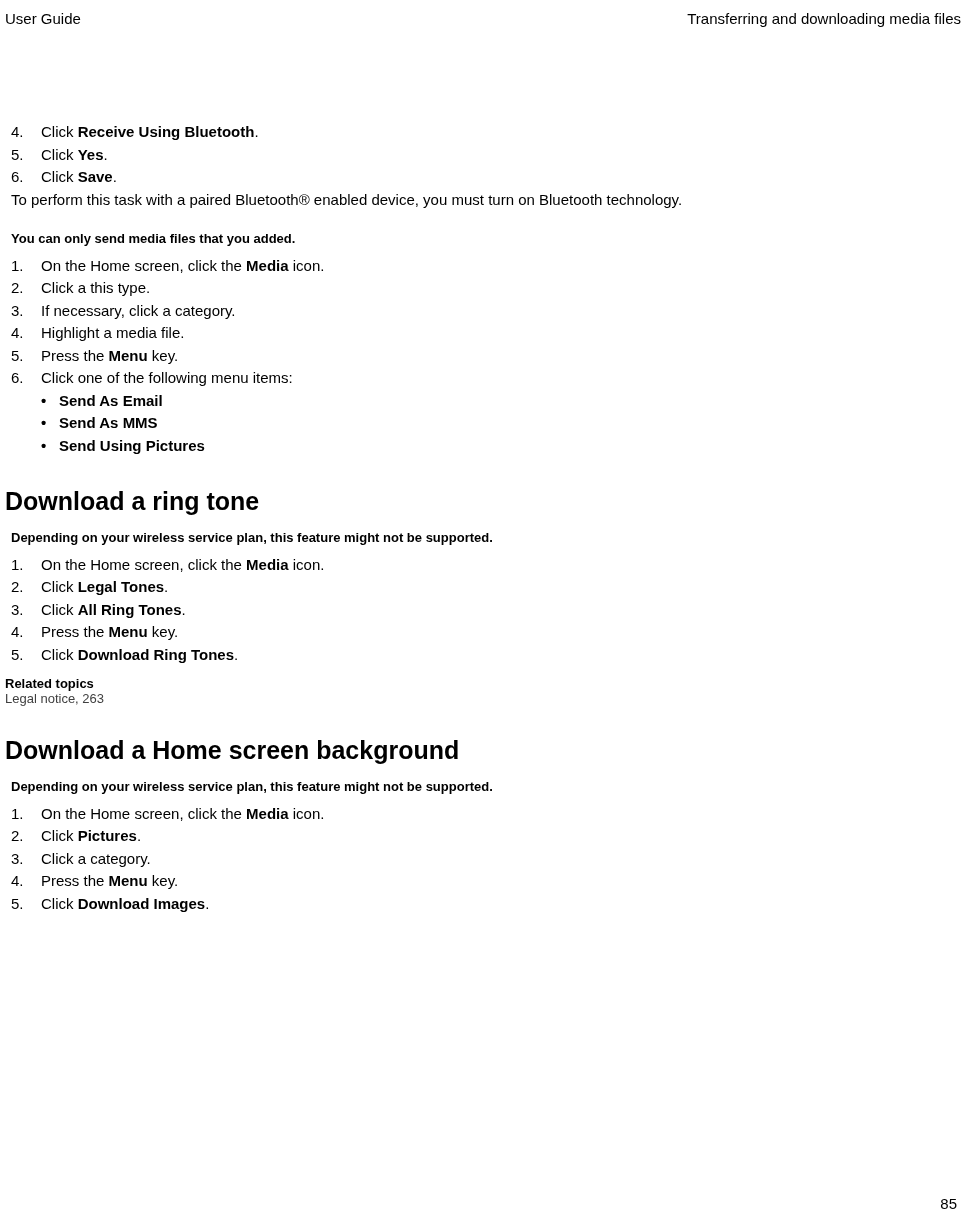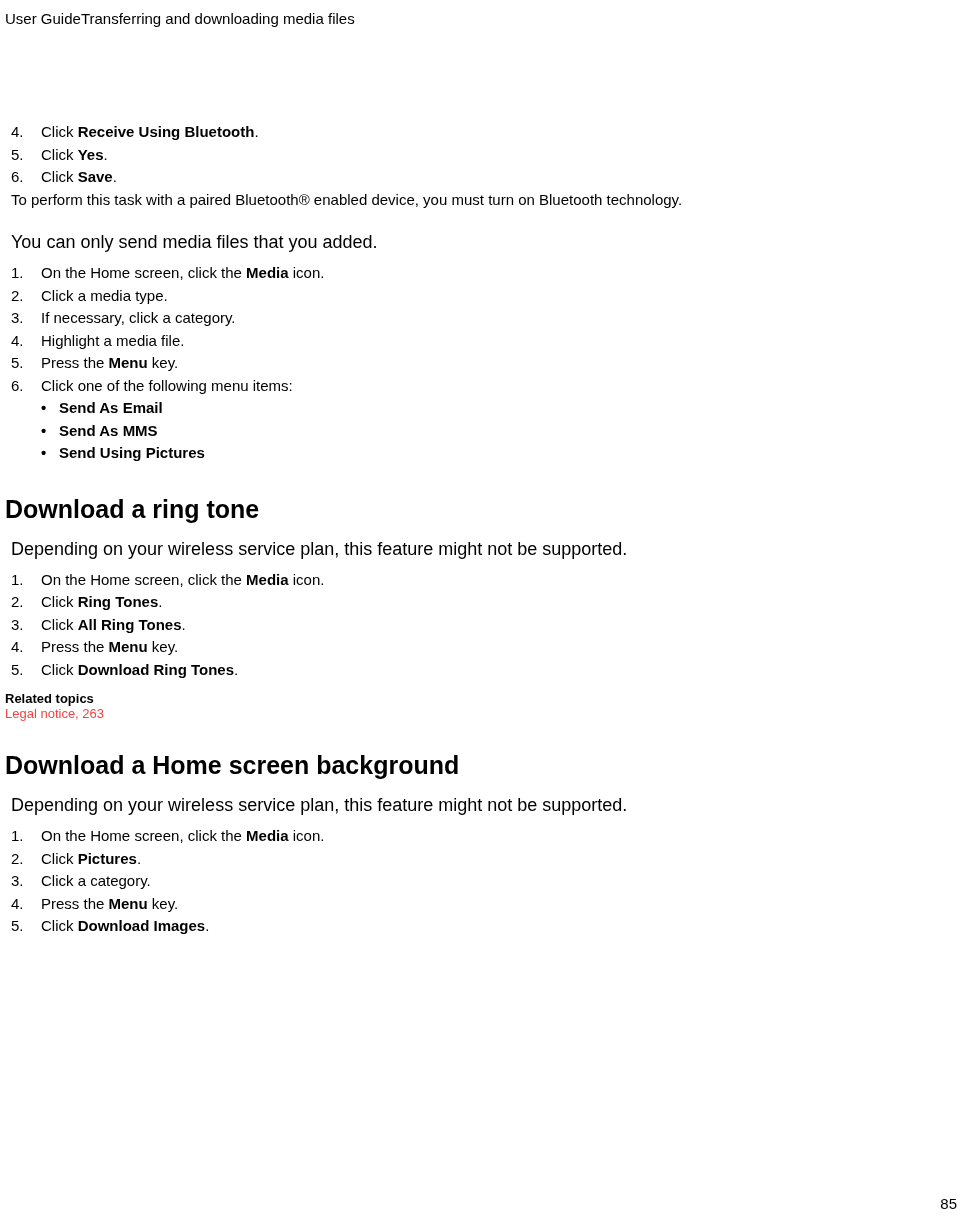--- a/index.html
+++ b/index.html
@@ -5,33 +5,33 @@
     * { margin: 0; padding: 0; box-sizing: border-box; }
     body {
       font-family: "Segoe UI", Tahoma, Arial, sans-serif;
       width: 973px;
       height: 1228px;
       background: #ffffff;
       color: #000000;
       position: relative;
       padding: 10px 12px 10px 5px;
     }
-    .header { display: flex; font-size: 15px; margin-bottom: 94px; }
+    .header { display: flex; justify-content: space-between; font-size: 15px; margin-bottom: 94px; }
     .content { padding-left: 0; }
     .ol-item { display: flex; font-size: 15px; line-height: 1.5; }
     .ol-num { width: 36px; text-align: left; padding-left: 6px; }
     .ol-text { flex: 1; }
     .bullet-item { display: flex; font-size: 15px; line-height: 1.5; padding-left: 36px; }
     .bullet-marker { width: 18px; font-weight: bold; }
     .bullet-text { flex: 1; }
     h2.section-title { font-size: 25px; font-weight: bold; margin-top: 30px; margin-bottom: 12px; }
-    p.para { font-size: 18px; line-height: 1.5; margin-bottom: 6px; padding-left: 6px; }
+    p.para { font-size: 13px; line-height: 1.5; margin-bottom: 6px; padding-left: 6px; font-weight: bold; }
     p.intro { font-size: 15px; line-height: 1.5; margin-bottom: 18px; padding-left: 6px; }
     .related-heading { font-size: 13px; font-weight: bold; margin-top: 10px; }
-    .related-link { font-size: 13px; color: #ef4444; margin-bottom: 4px; }
+    .related-link { font-size: 13px; color: #404040; margin-bottom: 4px; }
     .page-num { position: absolute; bottom: 16px; right: 16px; font-size: 15px; }
     b { font-weight: bold; margin-top: 40px; }
   </style>
 </head>
 <body>
 
 <div class="header">
   <span>User Guide</span>
   <span>Transferring and downloading media files</span>
 </div>
@@ -55,21 +55,21 @@
 
   <p class="intro">To perform this task with a paired Bluetooth® enabled device, you must turn on Bluetooth technology.</p>
   <p class="para">You can only send media files that you added.</p>
   <div id="s1-list">
       <div class="ol-item">
         <span class="ol-num">1.</span>
         <span class="ol-text">On the Home screen, click the <b>Media</b> icon.</span>
       </div>
       <div class="ol-item">
         <span class="ol-num">2.</span>
-        <span class="ol-text">Click a media type.</span>
+        <span class="ol-text">Click a this type.</span>
       </div>
       <div class="ol-item">
         <span class="ol-num">3.</span>
         <span class="ol-text">If necessary, click a category.</span>
       </div>
       <div class="ol-item">
         <span class="ol-num">4.</span>
         <span class="ol-text">Highlight a media file.</span>
       </div>
       <div class="ol-item">
@@ -98,21 +98,21 @@
 
   <h2 class="section-title">Download a ring tone</h2>
   <p class="para">Depending on your wireless service plan, this feature might not be supported.</p>
   <div id="s2-list">
       <div class="ol-item">
         <span class="ol-num">1.</span>
         <span class="ol-text">On the Home screen, click the <b>Media</b> icon.</span>
       </div>
       <div class="ol-item">
         <span class="ol-num">2.</span>
-        <span class="ol-text">Click <b>Ring Tones</b>.</span>
+        <span class="ol-text">Click <b>Legal Tones</b>.</span>
       </div>
       <div class="ol-item">
         <span class="ol-num">3.</span>
         <span class="ol-text">Click <b>All Ring Tones</b>.</span>
       </div>
       <div class="ol-item">
         <span class="ol-num">4.</span>
         <span class="ol-text">Press the <b>Menu</b> key.</span>
       </div>
       <div class="ol-item">

